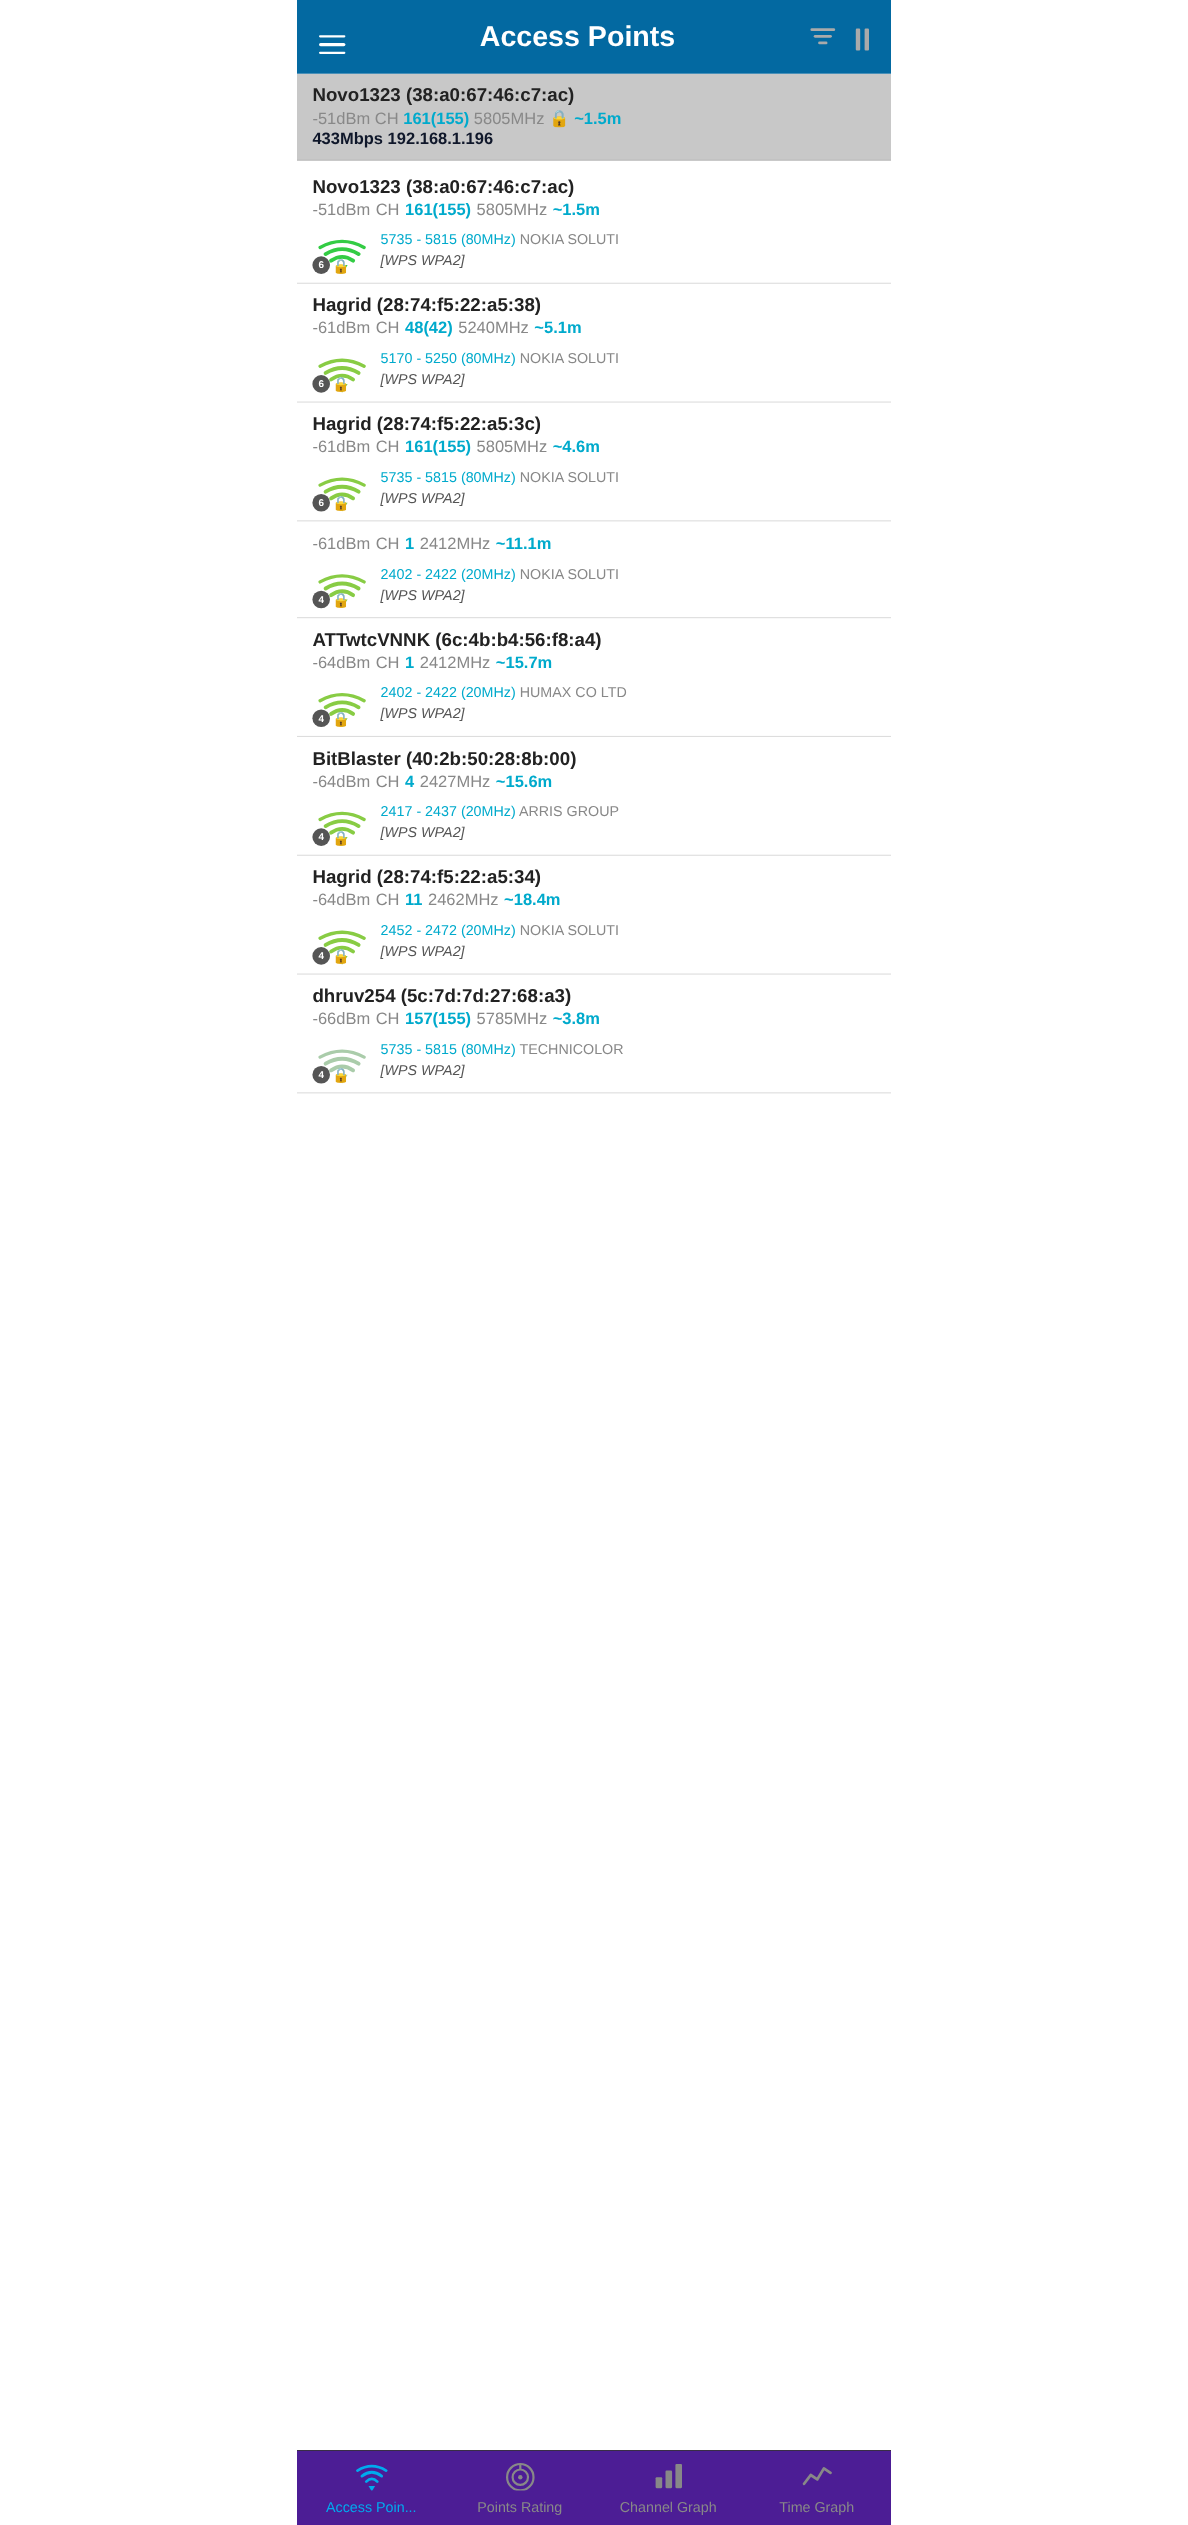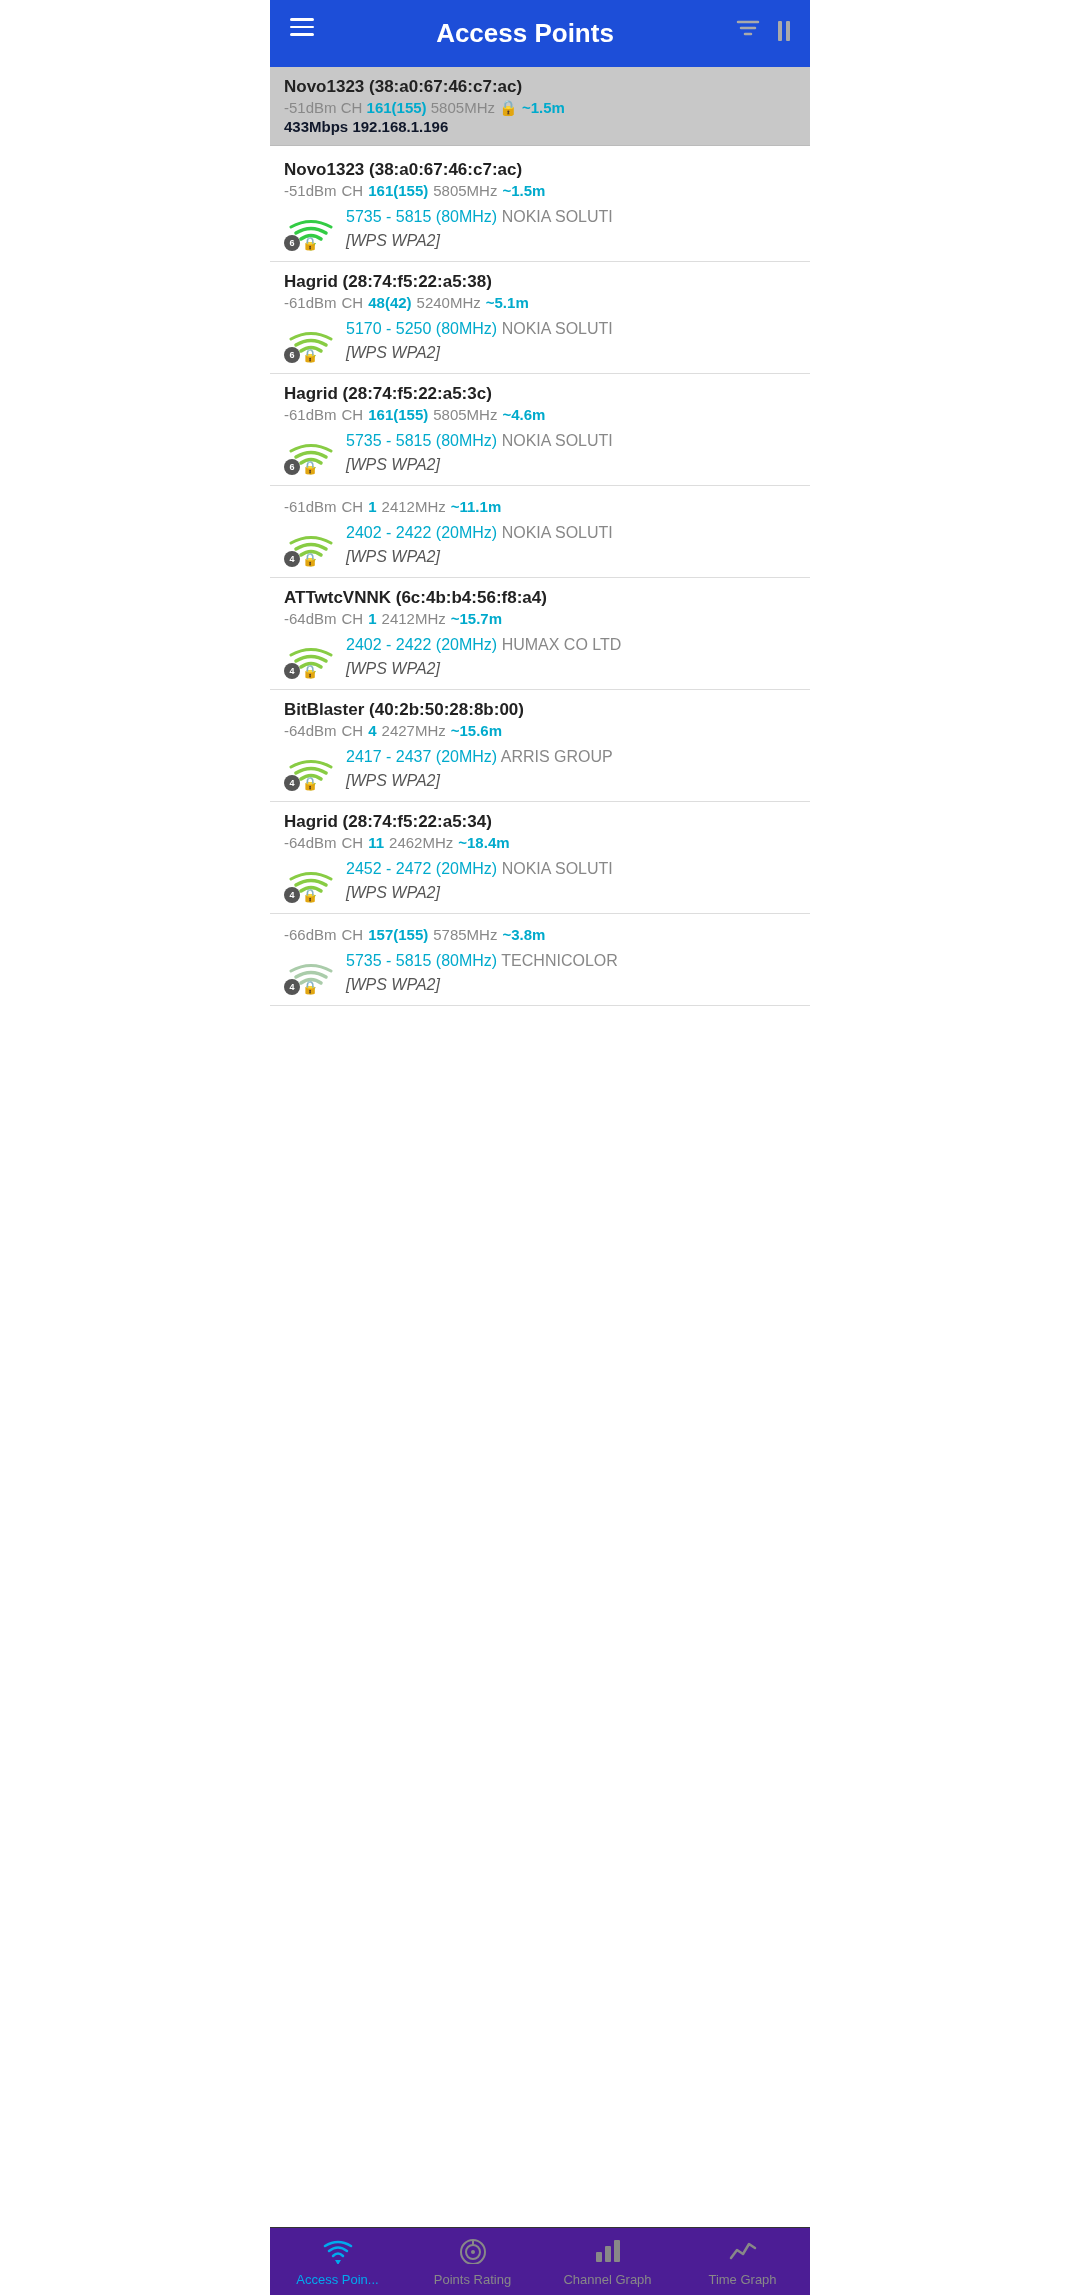--- a/index.html
+++ b/index.html
@@ -9,23 +9,23 @@
       background: #fff;
       width: 100%;
       max-width: 540px;
       margin: 0 auto;
       position: relative;
       overflow-x: hidden;
     }
 
     
     .header {
-      background: #1d4ed8;
-      display: flex;
-      align-items: flex-start;
+      background: #0369a1;
+      display: flex;
+      align-items: flex-end;
       justify-content: space-between;
       padding: 18px 20px;
       position: sticky;
       top: 0;
       z-index: 100;
     }
     .header-title {
       color: #fff;
       font-size: 26px;
       font-weight: bold;
@@ -161,21 +161,21 @@
       display: flex;
       align-items: center;
       justify-content: center;
       font-weight: bold;
     }
     .lock-icon {
       font-size: 13px;
       color: #555;
     }
     .ap-freq-info {
-      font-size: 16px;
+      font-size: 13px;
       color: #888;
       line-height: 1.5;
     }
     .ap-freq-info .freq-highlight {
       color: #00aacc;
     }
     .ap-freq-info .security-text {
       color: #555;
       font-style: italic;
     }
@@ -497,20 +497,21 @@
       <div class="ap-freq-info">
         <div>
           <span class="freq-highlight">2452 - 2472 (20MHz)</span>
           <span> NOKIA SOLUTI</span>
         </div>
         <div class="security-text">[WPS WPA2]</div>
       </div>
     </div>
   </div>
     <div class="ap-item">
+    <div class="ap-name">dhruv254 (5c:7d:7d:27:68:a3)</div>
     <div class="ap-signal-row">
       <span>-66dBm</span>
       <span> CH </span>
       <span class="highlight">157(155)</span>
       <span> 5785MHz</span>
       <span class="highlight"> ~3.8m</span>
     </div>
     <div class="ap-detail-row">
 
     <div class="wifi-icon-wrap">

